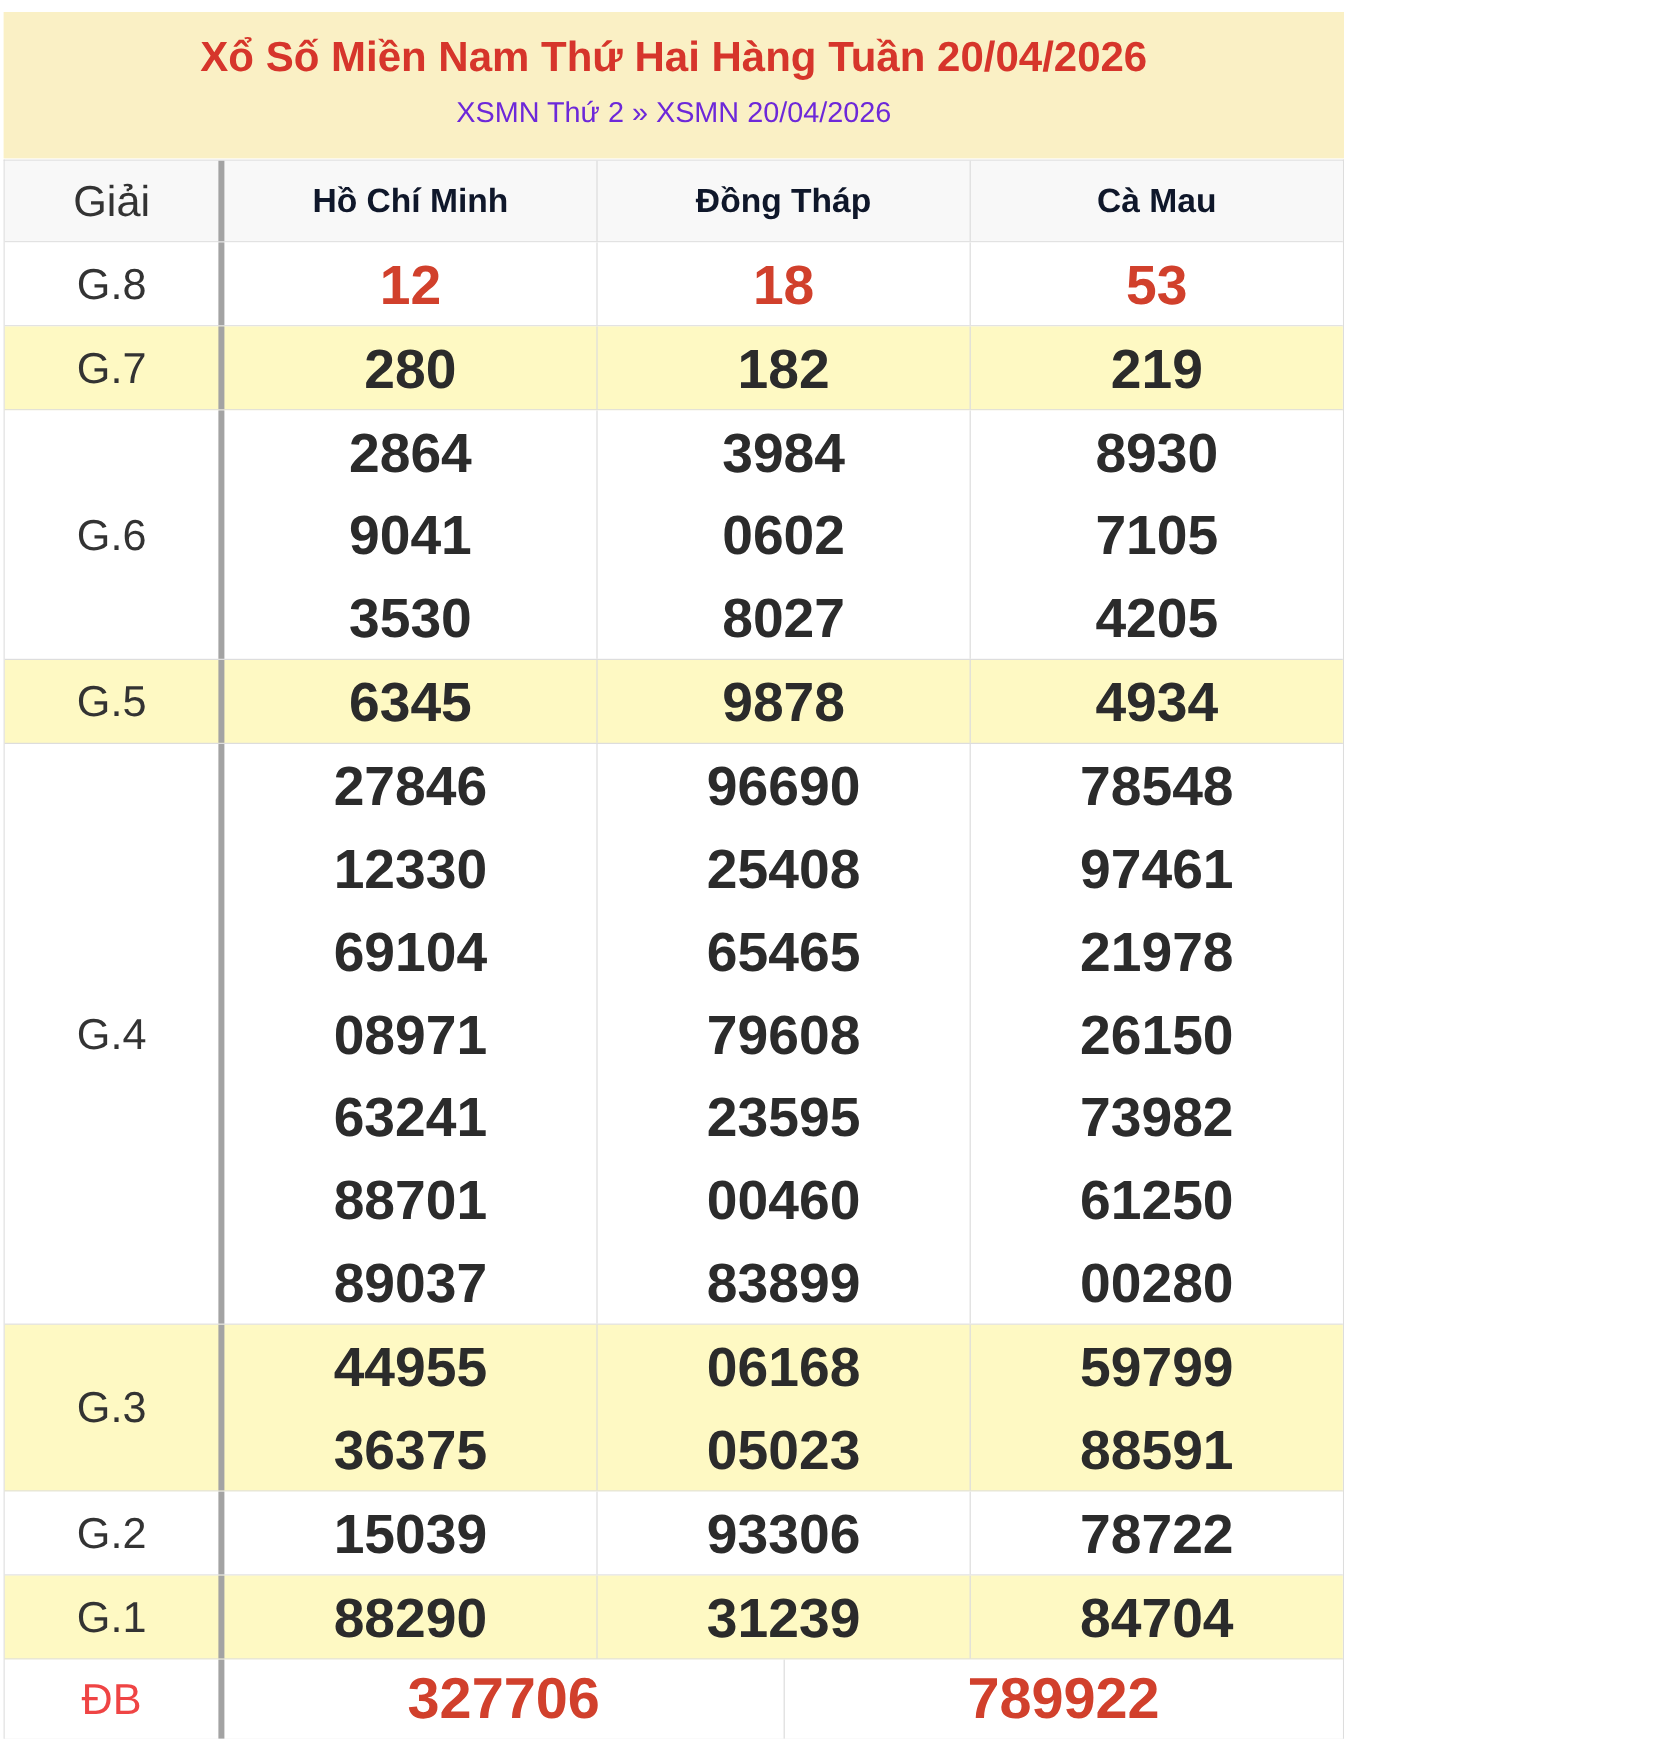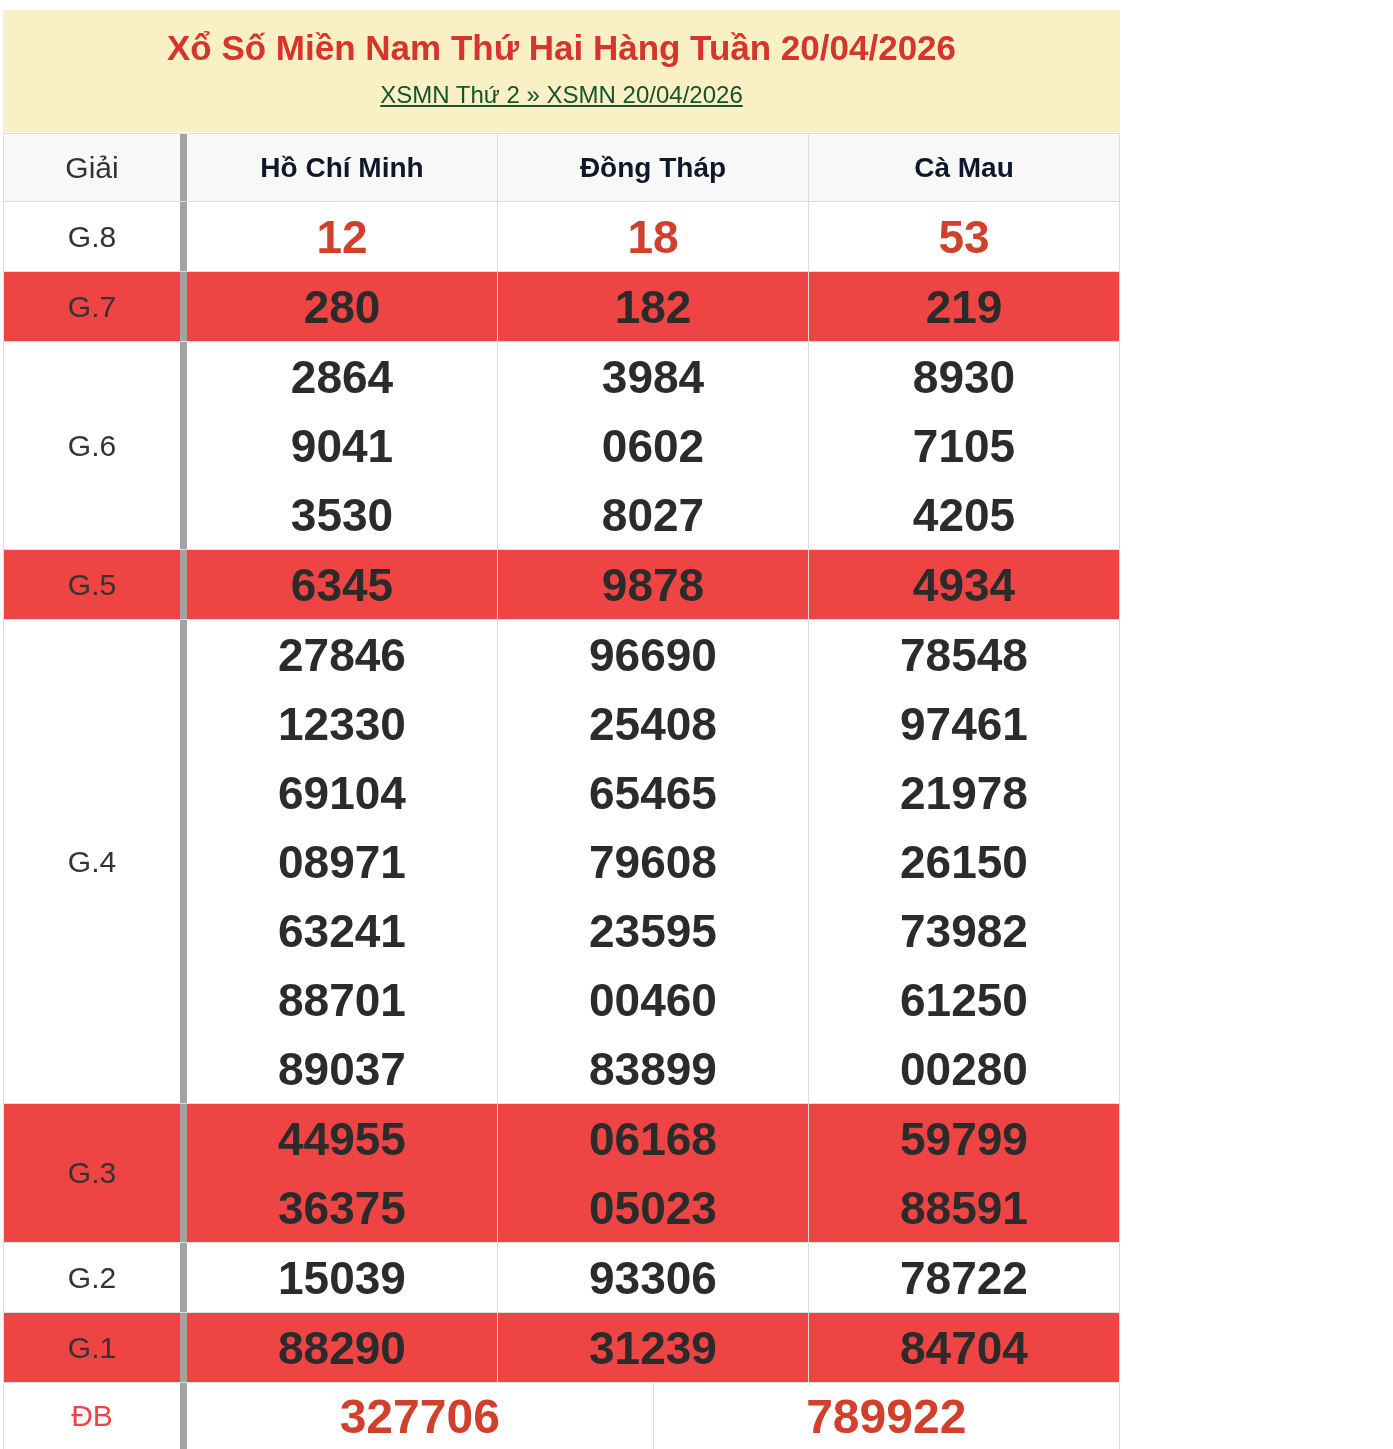--- a/index.html
+++ b/index.html
@@ -24,46 +24,45 @@
     padding-top: 17px;
   }
   .banner-title {
     color: #D6352B;
     font-size: 35px;
     font-weight: 700;
     line-height: 42px;
   }
   .banner-breadcrumb {
     margin-top: 12px;
-    color: #14532d;
+    color: #6d28d9;
     font-size: 24px;
     line-height: 28px;
     cursor: pointer;
-    text-decoration: underline;
   }
 
   
   .results-table {
     margin-top: 1px;
     border: 1px solid #DDDDDD;
     border-bottom: none;
     background: #ffffff;
   }
   .t-row { display: flex; border-bottom: 1px solid #DDDDDD; background: #ffffff; }
-  .t-row.shaded { background: #ef4444; }
+  .t-row.shaded { background: #fef9c3; }
   .t-row.header-row { background: #F8F8F8; height: 68px; }
   .label-cell {
     width: 183px;
     flex: 0 0 183px;
-    border-right: 7px solid #a3a3a3;
+    border-right: 5px solid #a3a3a3;
     display: flex;
     align-items: center;
     justify-content: center;
     color: #333333;
-    font-size: 30px;
+    font-size: 36px;
   }
   .label-cell.red-label { color: #ef4444; }
   .value-cell {
     flex: 1 1 0;
     border-right: 1px solid #DDDDDD;
     display: flex;
     flex-direction: column;
     justify-content: center;
     text-align: right;
   }

